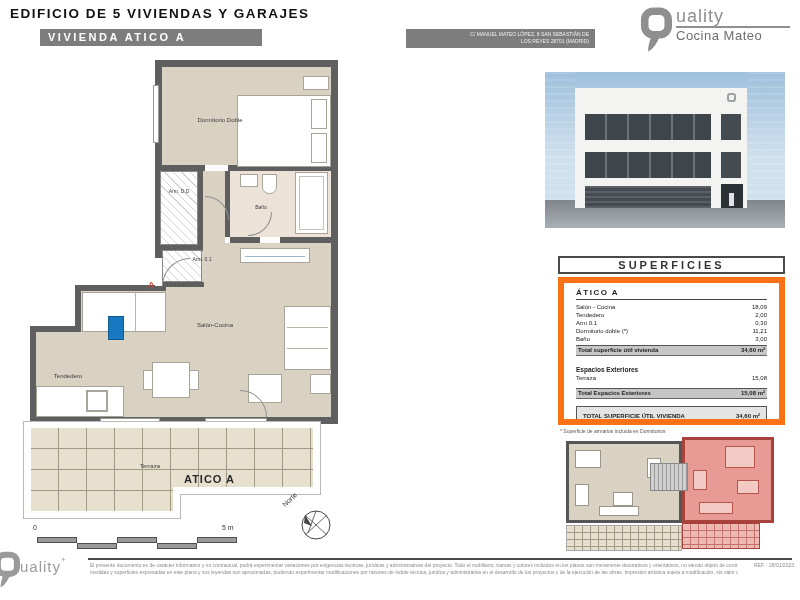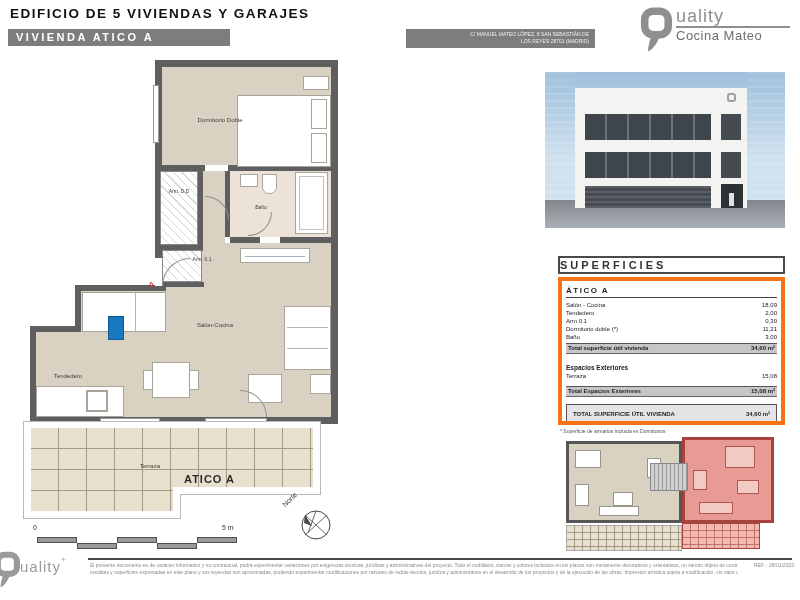--- a/index.html
+++ b/index.html
@@ -2,21 +2,21 @@
 <html><head>
 <meta charset="utf-8">
 <style>
   html,body{margin:0;padding:0;background:#e8e8e8;}
   #canvas{position:relative;width:800px;height:600px;background:#fff;overflow:hidden;
           font-family:"Liberation Sans",sans-serif;color:#222;}
   .abs{position:absolute;}
   
   .sheet-title{font-size:13.5px;font-weight:bold;letter-spacing:1.5px;color:#111;}
   .graybar{background:#7d7d7d;color:#fff;}
-  .subtitle{font-size:11px;font-weight:bold;letter-spacing:2.5px;line-height:17px;padding-left:8px;}
+  .subtitle{font-size:11px;font-weight:bold;letter-spacing:2.5px;line-height:17px;padding-left:8px;margin-left:32px;}
   .addr{font-size:5px;line-height:7px;text-align:right;padding:2px 6px 0 0;color:#efefef;}
   .brand-top{font-size:18px;color:#8f8f8f;letter-spacing:1px;line-height:20px;}
   .brand-rule{border-bottom:2px solid #8f8f8f;}
   .brand-bottom{font-size:13px;color:#6e6e6e;letter-spacing:.5px;line-height:15px;}
   
   .wall{background:#5f5f5f;}
   .floor{background:#d9d2c3;}
   .bathfloor{background:#ece2d8;}
   .furn{background:#fff;border:1px solid #a9a49a;box-sizing:border-box;}
   .closet{background:#fff;border:1px solid #8a8a8a;box-sizing:border-box;
@@ -26,23 +26,23 @@
   .arc{border:1px solid #909090;box-sizing:border-box;background:transparent;}
   .win{background:#fff;border:1px solid #9a9a9a;box-sizing:border-box;}
   .tileA{background-color:#e7e0cf;
     background-image:repeating-linear-gradient(to right,transparent 0 27px,#a39a86 27px 28px),
                      repeating-linear-gradient(to bottom,transparent 0 20px,#a39a86 20px 21px);}
   .marker{color:#c23b36;font-weight:bold;font-size:9px;}
   .atico{font-size:11px;font-weight:600;letter-spacing:1px;color:#2a2a2a;}
   .scale-num{font-size:7px;color:#333;}
   .scale-seg{position:absolute;width:40px;height:6px;background:#9a9a9a;border:1px solid #4e4e4e;box-sizing:border-box;}
   
-  .tbl-head{border:2px solid #4a4a4a;box-sizing:border-box;text-align:left;
+  .tbl-head{border:2px solid #4a4a4a;box-sizing:border-box;text-align:center;
             font-size:11px;font-weight:bold;letter-spacing:3px;line-height:15px;color:#333;}
-  .tbl-box{border:4px solid #f97316;box-sizing:border-box;background:#fff;padding:5px 4px;overflow:hidden;}
+  .tbl-box{border:6px solid #f97316;box-sizing:border-box;background:#fff;padding:5px 12px;overflow:hidden;}
   .unitname{font-size:8px;font-weight:bold;letter-spacing:1.5px;border-bottom:1.5px solid #444;
             padding-bottom:2px;margin-bottom:3px;color:#222;}
   .trow{display:flex;justify-content:space-between;font-size:6px;line-height:8px;color:#222;}
   .trow-total{display:flex;justify-content:space-between;font-size:6px;font-weight:bold;line-height:9px;
               background:#c6c6c6;border-top:1.5px solid #555;border-bottom:1px solid #666;padding:0 2px;margin-top:2px;}
   .sect{font-size:6.5px;font-weight:bold;line-height:9px;color:#222;}
   .totalsbox{background:#e4e4e4;border:1.5px solid #555;padding:4px 6px;margin-top:7px;}
   .trow-g{display:flex;justify-content:space-between;font-size:6px;font-weight:bold;line-height:10px;color:#222;}
   .footnote{font-size:5px;color:#555;}
   

